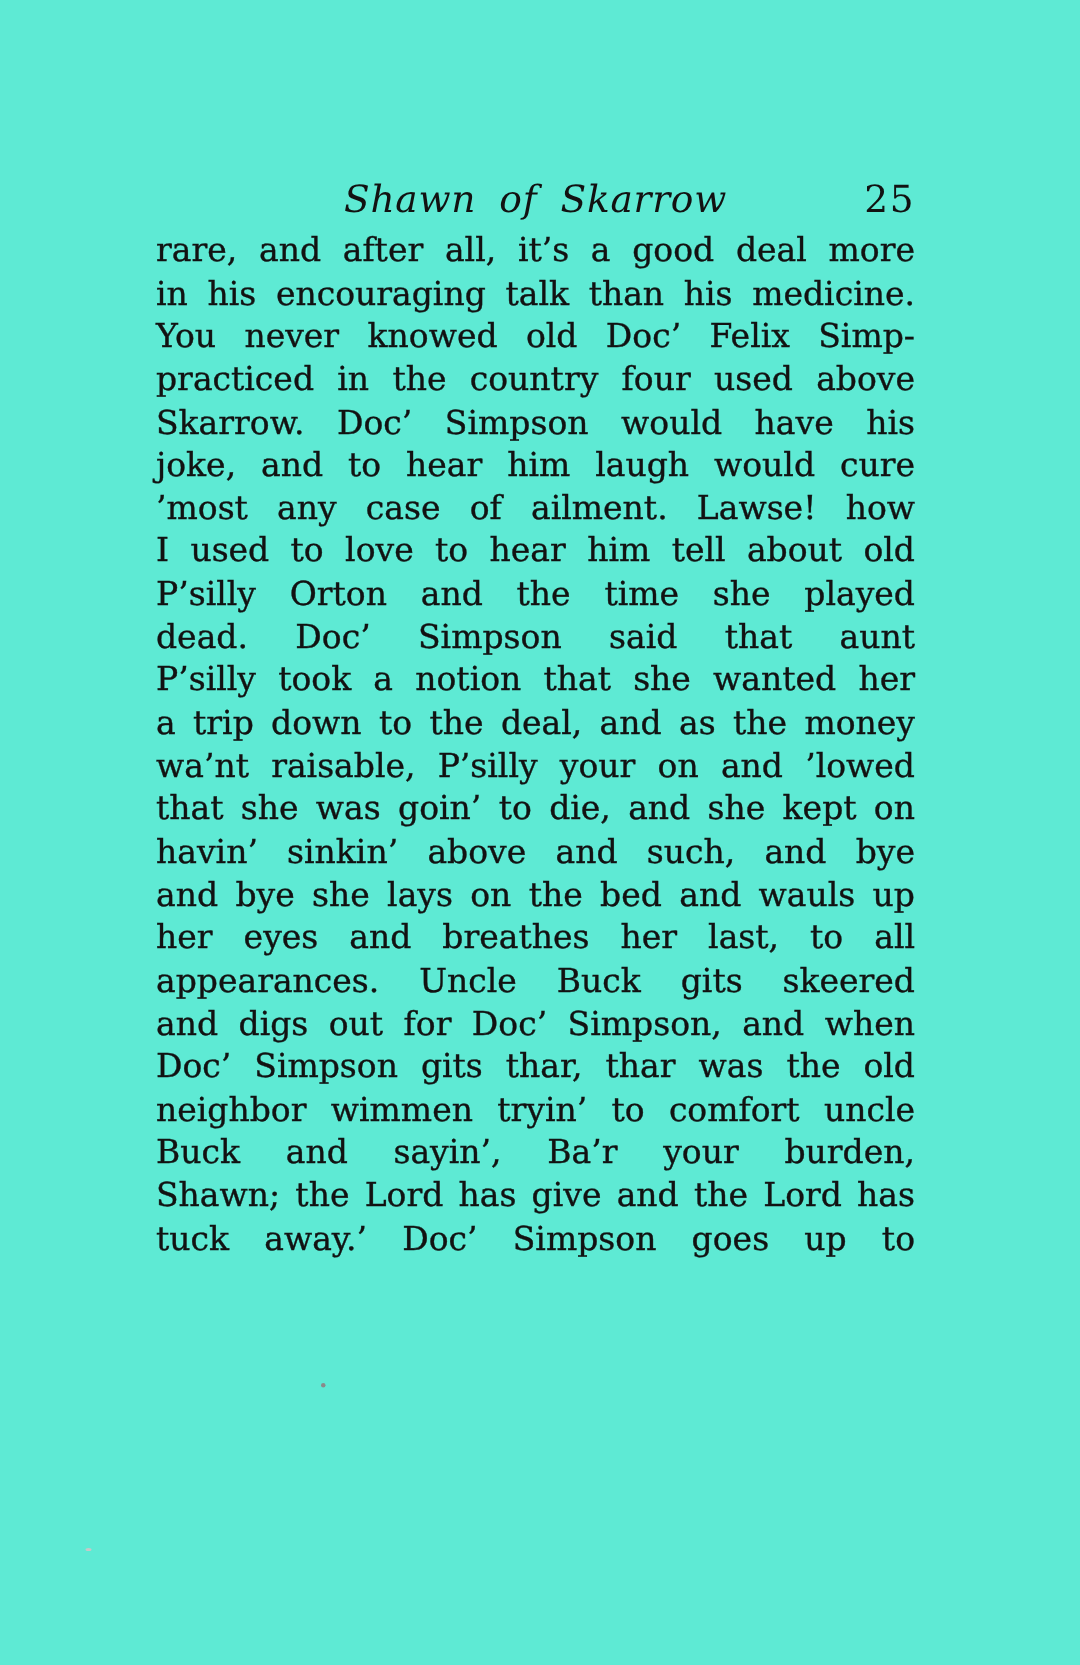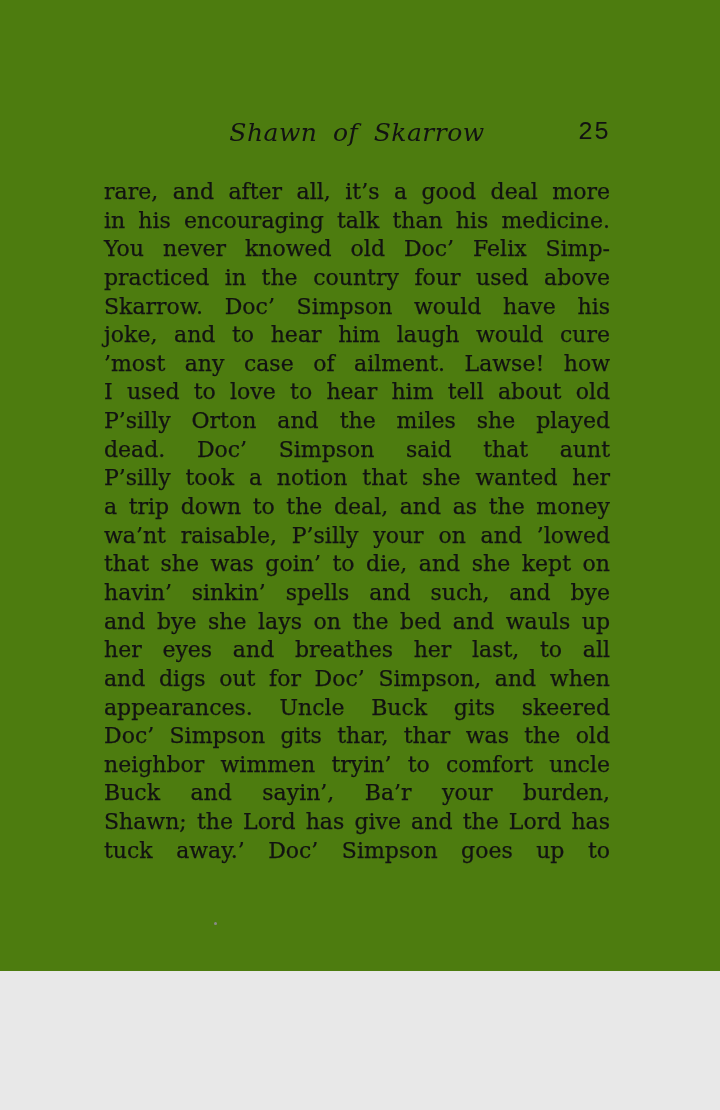--- a/index.html
+++ b/index.html
@@ -3,23 +3,23 @@
 <meta charset="utf-8">
 <style>
   html, body {
     margin: 0;
     padding: 0;
     background: #e8e8e8;
   }
   .page {
     position: relative;
     width: 720px;
-    height: 971px;
+    height: 1110px;
     margin: 0 auto;
-    background: #4d7c0f;
+    background: #5eead4;
     overflow: hidden;
     font-family: "DejaVu Serif", "Liberation Serif", serif;
     color: #121212;
   }
   .running-header {
     position: absolute;
     left: 104px;
     top: 117px;
     width: 506px;
     height: 32px;
@@ -32,26 +32,25 @@
     font-style: italic;
     letter-spacing: 0.5px;
     word-spacing: 7px;
   }
   .page-number {
     position: absolute;
     right: 0;
     top: 0;
     font-style: normal;
     letter-spacing: 1px;
-    font-family: Liberation Mono, monospace;
   }
   .body-text {
     position: absolute;
     left: 104px;
-    top: 178px;
+    top: 154px;
     width: 506px;
     font-size: 22px;
     line-height: 28.65px;
     -webkit-text-stroke: 0.25px currentColor;
   }
   .line {
     display: block;
     text-align: justify;
     text-align-last: justify;
     white-space: nowrap;
@@ -89,31 +88,31 @@
 
   <div class="body-text">
     <span class="line">rare, and after all, it’s a good deal more</span>
     <span class="line">in his encouraging talk than his medicine.</span>
     <span class="line">You never knowed old Doc’ Felix Simp-</span>
     <span class="line">practiced in the country four used above</span>
     <span class="line">Skarrow. Doc’ Simpson would have his</span>
     <span class="line">joke, and to hear him laugh would cure</span>
     <span class="line">’most any case of ailment. Lawse! how</span>
     <span class="line">I used to love to hear him tell about old</span>
-    <span class="line">P’silly Orton and the miles she played</span>
+    <span class="line">P’silly Orton and the time she played</span>
     <span class="line">dead. Doc’ Simpson said that aunt</span>
     <span class="line">P’silly took a notion that she wanted her</span>
     <span class="line">a trip down to the deal, and as the money</span>
     <span class="line">wa’nt raisable, P’silly your on and ’lowed</span>
     <span class="line">that she was goin’ to die, and she kept on</span>
-    <span class="line">havin’ sinkin’ spells and such, and bye</span>
+    <span class="line">havin’ sinkin’ above and such, and bye</span>
     <span class="line">and bye she lays on the bed and wauls up</span>
     <span class="line">her eyes and breathes her last, to all</span>
+    <span class="line">appearances. Uncle Buck gits skeered</span>
     <span class="line">and digs out for Doc’ Simpson, and when</span>
-    <span class="line">appearances. Uncle Buck gits skeered</span>
     <span class="line">Doc’ Simpson gits thar, thar was the old</span>
     <span class="line">neighbor wimmen tryin’ to comfort uncle</span>
     <span class="line">Buck and sayin’, Ba’r your burden,</span>
     <span class="line">Shawn; the Lord has give and the Lord has</span>
     <span class="line">tuck away.’ Doc’ Simpson goes up to</span>
   </div>
 
   <div class="speck-1"></div>
   <div class="speck-2"></div>
 

